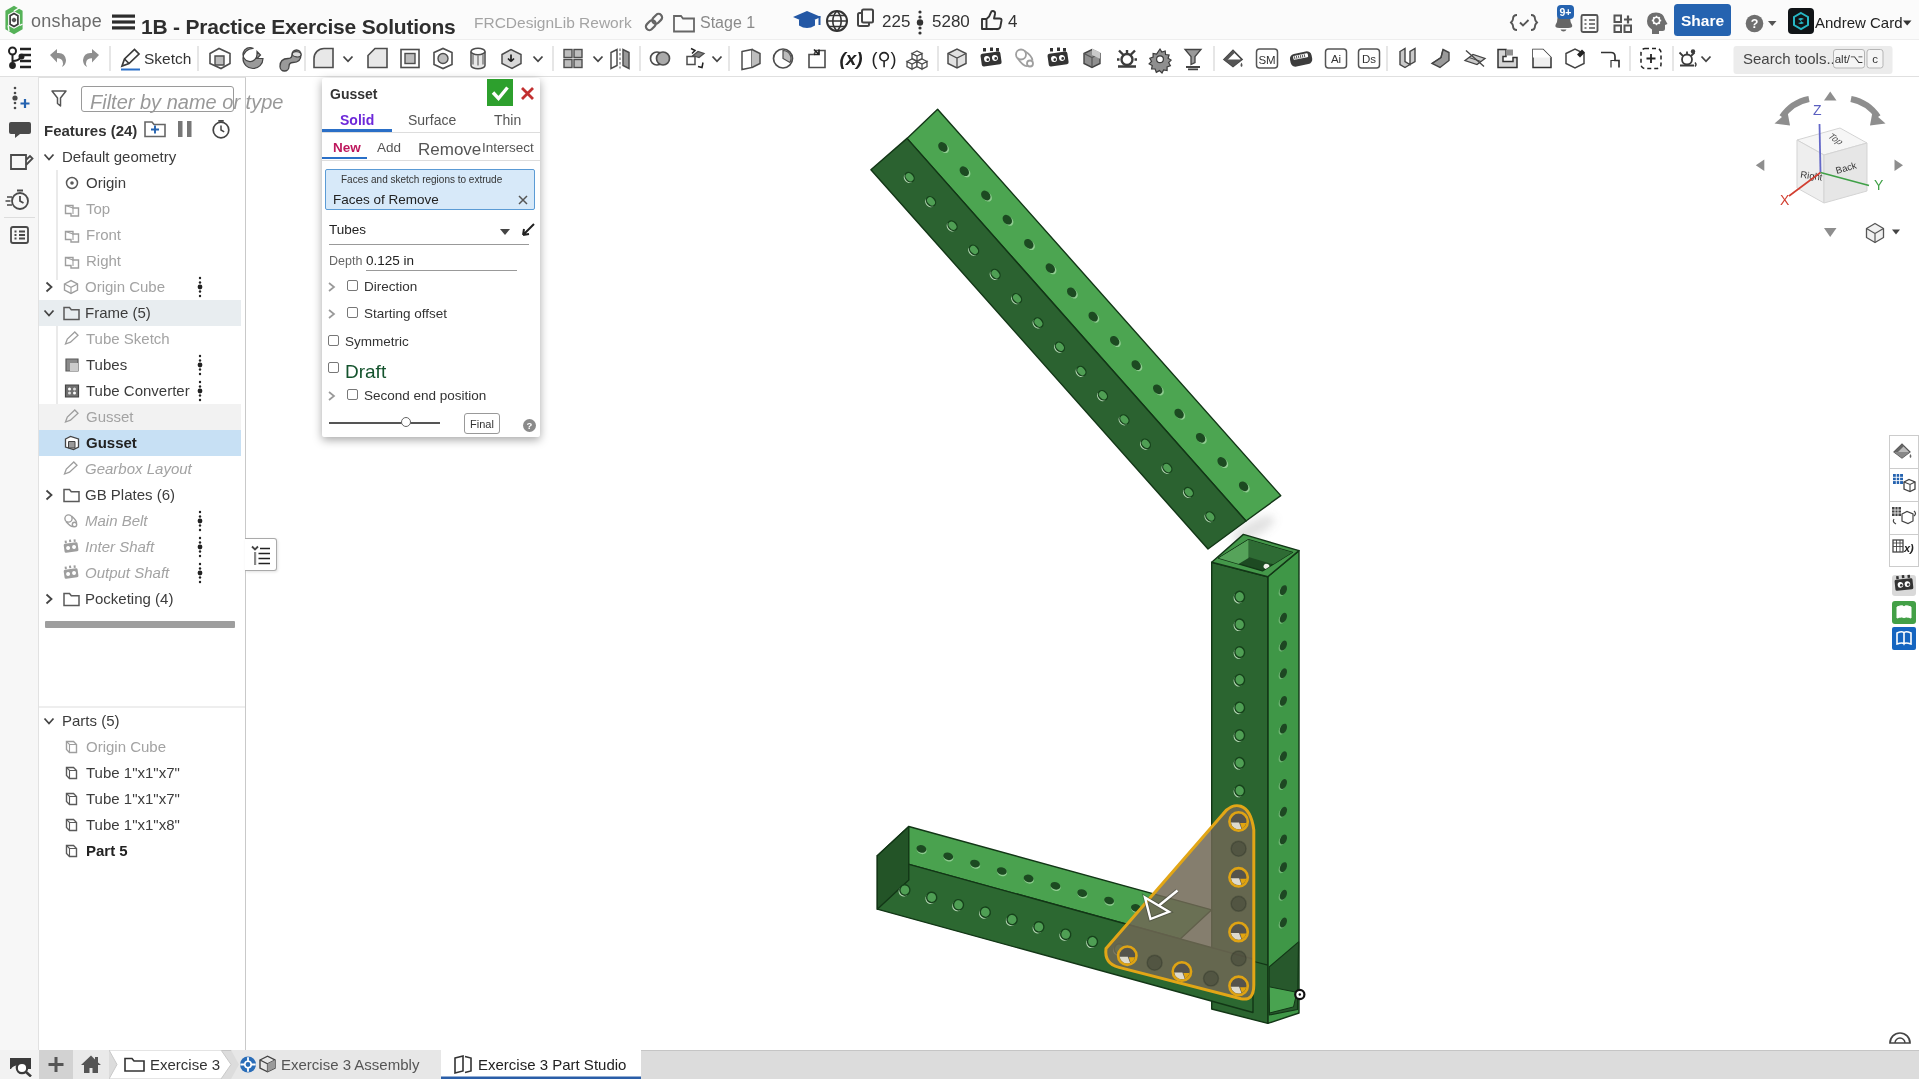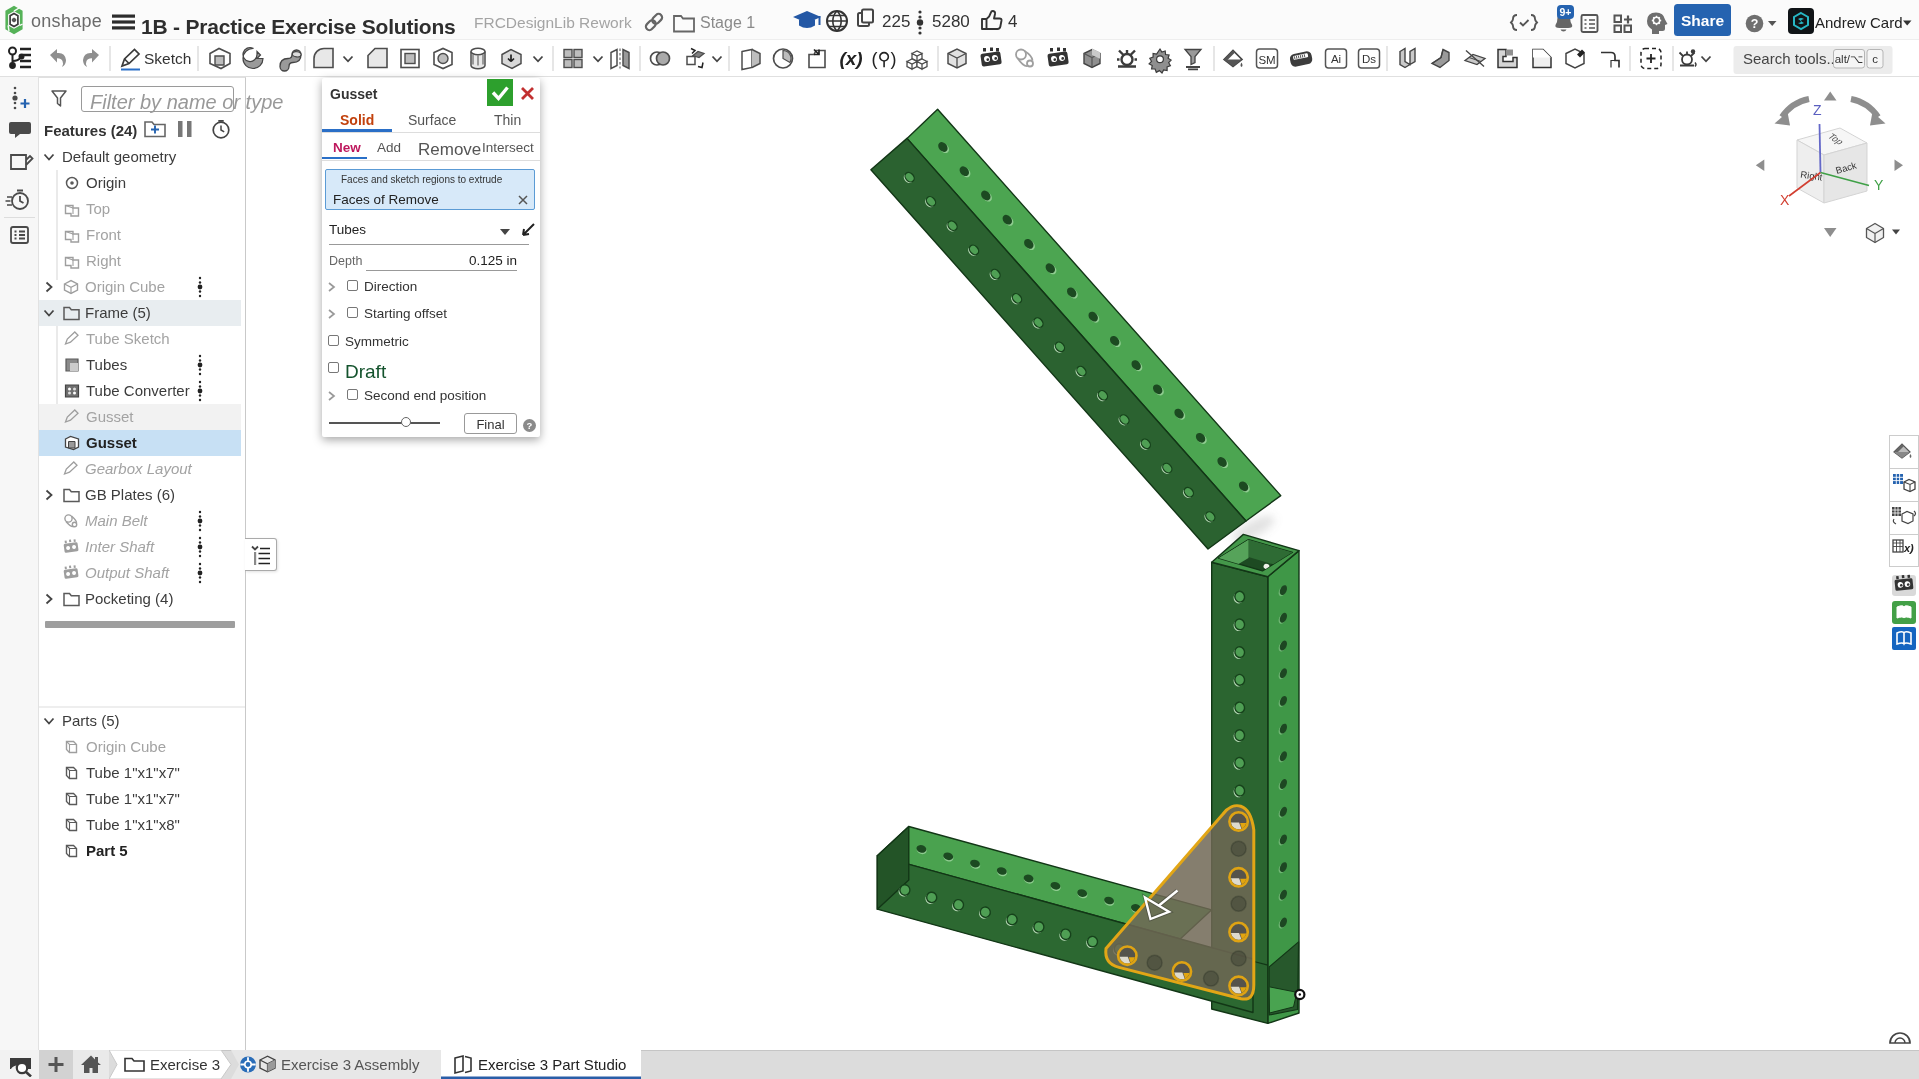--- a/index.html
+++ b/index.html
@@ -778,21 +778,21 @@
 </svg>
 <div class="abs" style="left:322px;top:78px;width:218px;height:359px;background:#fff;border-radius:2px;box-shadow:0 3px 10px rgba(0,0,0,0.35)"></div>
 <div class="abs" style="left:330px;top:86px;font-size:14px;font-weight:bold;color:#333">Gusset</div>
 <div class="abs" style="left:487px;top:79px;width:26px;height:27px;background:#2da02d"></div>
 <svg class="abs" style="left:487px;top:79px" width="26" height="27">
     <path d="M6 13.5 l5.5 6 l9 -11" stroke="#fff" stroke-width="3.4" fill="none"></path>
   </svg>
 <svg class="abs" style="left:519px;top:85px" width="18" height="18">
     <path d="M3 3 L14 14 M14 3 L3 14" stroke="#c23030" stroke-width="2.8"></path>
   </svg>
-<div class="abs" style="left:340px;top:112px;font-size:14px;font-weight:bold;color:#c2410c">Solid</div>
+<div class="abs" style="left:340px;top:112px;font-size:14px;font-weight:bold;color:#6d28d9">Solid</div>
 <div class="abs" style="left:408px;top:112px;font-size:14px;color:#555">Surface</div>
 <div class="abs" style="left:494px;top:112px;font-size:14px;color:#555">Thin</div>
 <div class="abs" style="left:322px;top:129px;width:70px;height:2.5px;background:#2a6fc7"></div>
 <div class="abs" style="left:322px;top:131.5px;width:218px;height:1px;background:#ddd"></div>
 <div class="abs" style="left:333px;top:140px;font-size:13.5px;font-weight:bold;color:#be185d">New</div>
 <div class="abs" style="left:377px;top:140px;font-size:13.5px;color:#555">Add</div>
 <div class="abs" style="left:418px;top:140px;font-size:17px;color:#555">Remove</div>
 <div class="abs" style="left:482px;top:140px;font-size:13.5px;color:#555">Intersect</div>
 <div class="abs" style="left:322px;top:156.5px;width:45px;height:2.5px;background:#2a6fc7"></div>
 <div class="abs" style="left:322px;top:159.5px;width:218px;height:1px;background:#ddd"></div>
@@ -804,21 +804,21 @@
   </svg>
 <div class="abs" style="left:329px;top:222px;font-size:13.5px;color:#222">Tubes</div>
 <svg class="abs" style="left:498px;top:227px" width="14" height="10">
     <path d="M2 2 L7 8 L12 2" fill="#444"></path>
   </svg>
 <div class="abs" style="left:329px;top:243.5px;width:200px;height:1px;background:#999"></div>
 <svg class="abs" style="left:518px;top:221px" width="20" height="20">
     <path d="M16 3 L5 14 M5 14 l1 -6 M5 14 l6 -1" stroke="#222" stroke-width="2" fill="none"></path>
   </svg>
 <div class="abs" style="left:329px;top:254px;font-size:12.5px;color:#666">Depth</div>
-<div class="abs" style="left:366px;top:253px;width:151px;text-align:right;font-size:13.5px;color:#222">0.125 in</div>
+<div class="abs" style="left:366px;top:253px;width:151px;text-align:left;font-size:13.5px;color:#222">0.125 in</div>
 <div class="abs" style="left:366px;top:270px;width:151px;height:1px;background:#999"></div>
 <svg class="abs" style="left:327px;top:281px" width="10" height="12">
     <path d="M2 2 L7 6 L2 10" stroke="#999" stroke-width="1.7" fill="none"></path>
   </svg>
 <div class="abs" style="left:347px;top:280px;width:11px;height:11px;border:1.5px solid #777;border-radius:2px"></div>
 <div class="abs" style="left:364px;top:279px;font-size:13.5px;color:#333">Direction</div>
 <svg class="abs" style="left:327px;top:308px" width="10" height="12">
     <path d="M2 2 L7 6 L2 10" stroke="#999" stroke-width="1.7" fill="none"></path>
   </svg>
 <div class="abs" style="left:347px;top:307px;width:11px;height:11px;border:1.5px solid #777;border-radius:2px"></div>
@@ -827,21 +827,21 @@
 <div class="abs" style="left:345px;top:334px;font-size:13.5px;color:#333">Symmetric</div>
 <div class="abs" style="left:328px;top:362px;width:11px;height:11px;border:1.5px solid #777;border-radius:2px"></div>
 <div class="abs" style="left:345px;top:361px;font-size:19px;color:#14532d">Draft</div>
 <svg class="abs" style="left:327px;top:390px" width="10" height="12">
     <path d="M2 2 L7 6 L2 10" stroke="#999" stroke-width="1.7" fill="none"></path>
   </svg>
 <div class="abs" style="left:347px;top:389px;width:11px;height:11px;border:1.5px solid #777;border-radius:2px"></div>
 <div class="abs" style="left:364px;top:388px;font-size:13.5px;color:#333">Second end position</div>
 <div class="abs" style="left:329px;top:422px;width:111px;height:1.5px;background:#555"></div>
 <div class="abs" style="left:401px;top:417px;width:10px;height:10px;border:1.5px solid #666;border-radius:50%;background:#fff"></div>
-<div class="abs" style="left:464px;top:413px;width:53px;height:21px;border:1px solid #999;border-radius:3px;text-align:center;font-size:13px;color:#333;line-height:21px">Final</div>
+<div class="abs" style="left:464px;top:413px;width:36px;height:21px;border:1px solid #999;border-radius:3px;text-align:center;font-size:11px;color:#333;line-height:21px">Final</div>
 <div class="abs" style="left:523px;top:419px;width:13px;height:13px;border-radius:50%;background:#8a8a8a;color:#fff;font-size:9.5px;text-align:center;line-height:13px;font-weight:bold">?</div>
 <div class="abs" style="left:39px;top:1050px;width:1880px;height:29px;background:#dcdcdc;border-top:1px solid #c5c5c5"></div>
 <div class="abs" style="left:0;top:1050px;width:39px;height:29px;background:#f2f2f2"></div>
 <svg class="abs" style="left:8px;top:1055px" width="28" height="22" viewBox="0 0 28 22">
 <path d="M2 3 h21 v11 h-8 a7 7 0 0 0 -12 0 h-1 Z" fill="#3a3a3a"></path>
 <circle cx="14" cy="13" r="5.2" fill="#fff" stroke="#3a3a3a" stroke-width="2.2"></circle>
 <path d="M18 17 l5 4.5" stroke="#3a3a3a" stroke-width="2.6"></path>
 </svg>
 <div class="abs" style="left:39px;top:1050px;width:34px;height:29px;background:#d2d2d2"></div>
 <svg class="abs" style="left:39px;top:1050px" width="34" height="29">

